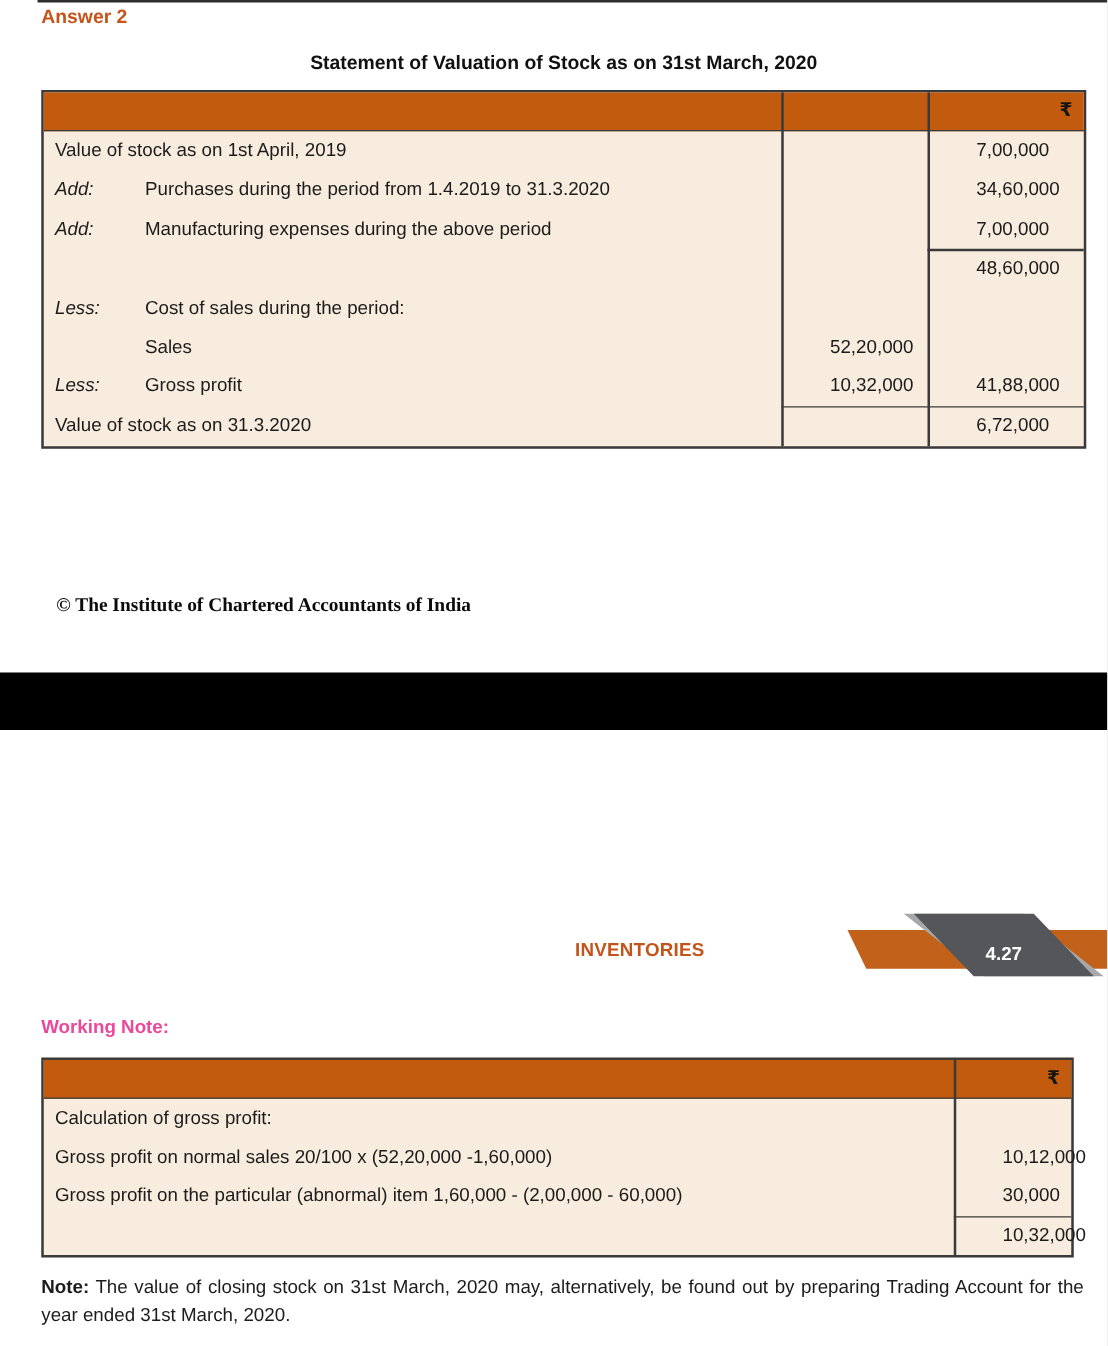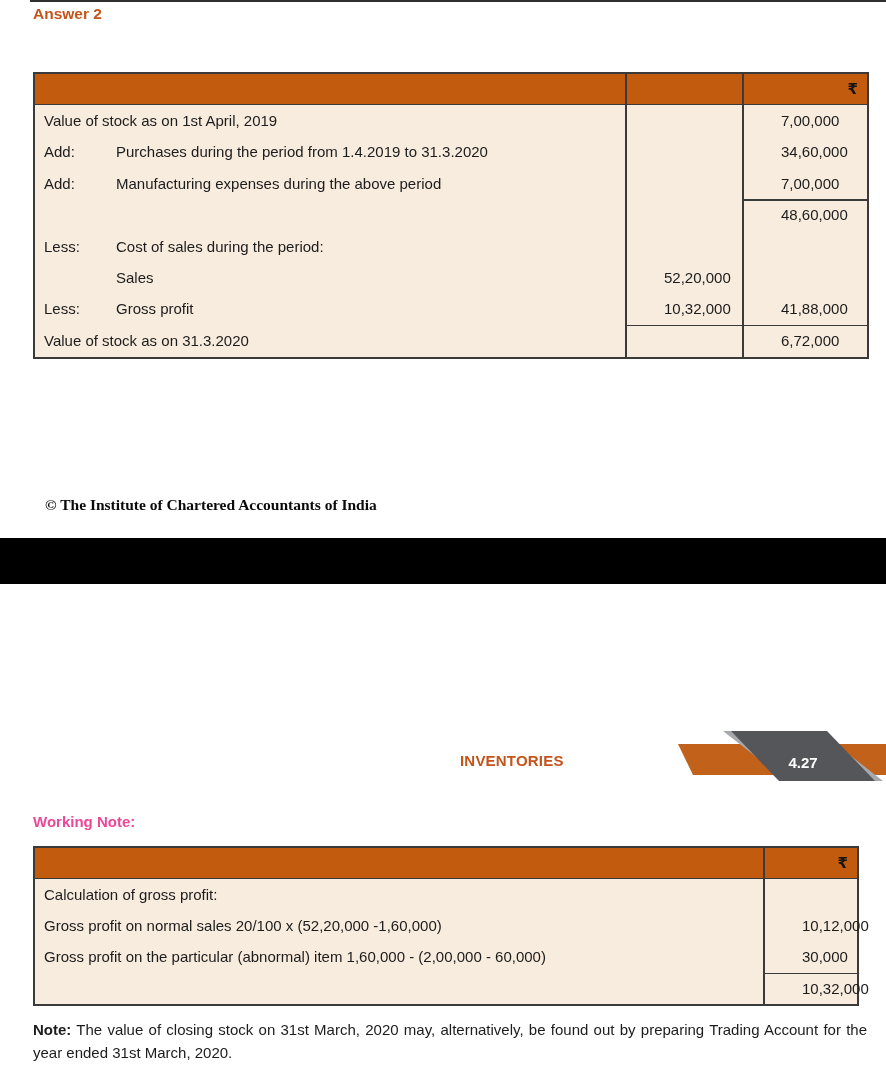--- a/index.html
+++ b/index.html
@@ -11,41 +11,41 @@
 
   
   .acct-table{position:absolute;background:#F8ECDE;border:2px solid #3a3a3a;box-sizing:border-box;}
   .thead{position:relative;height:30px;border-bottom:1.8px solid #3a3a3a;}
   .rupee{position:absolute;right:9px;top:0;line-height:30px;font-weight:bold;color:#151515;font-size:15px;}
   .tbody{position:relative;}
   .vline{position:absolute;top:0;bottom:0;width:1.6px;background:#3a3a3a;}
   .hseg{position:absolute;height:1.6px;background:#3a3a3a;}
   .trow{position:relative;white-space:nowrap;}
   .c1{padding-left:9px;overflow:hidden;}
-  .lbl{display:inline-block;width:72px;}
+  .lbl{display:inline-block;width:72px;font-style:italic;}
   .cm,.cv{position:absolute;top:0;text-align:left;padding-left:39px;}
 
   
   #t1{left:33px;top:72px;width:836px;height:287px;}
   #t1 .trow{height:31.4px;line-height:31.4px;}
   #t1 .vl1{left:590px;} #t1 .vl2{left:707px;}
   #t1 .cm{left:590px;width:109px;}
   #t1 .cv{left:707px;width:116px;}
   #t1 .seg-a{top:94.2px;left:707px;right:0;}
   #t1 .seg-b{top:219.8px;left:590px;right:0;}
 
   
   #t2{left:33px;top:846px;width:826px;height:160px;}
   #t2 .trow{height:31.2px;line-height:31.2px;}
   #t2 .vl1{left:728px;}
   #t2 .cv{left:728px;width:86px;}
   #t2 .seg-a{top:93.6px;left:728px;right:0;}
 
   .copyright{position:absolute;left:45px;top:476px;font-family:"Liberation Serif","DejaVu Serif",serif;
-             font-weight:bold;font-size:15.5px;color:#0b0b0b;margin-top:20px;}
+             font-weight:bold;font-size:15.5px;color:#0b0b0b;}
   .black-bar{position:absolute;left:0;top:538px;width:886px;height:46px;background:#000;}
 
   .inv-label{position:absolute;left:460px;top:752px;width:196px;text-align:left;
              font-weight:bold;font-size:15px;letter-spacing:.2px;}
   .ribbon-svg{position:absolute;left:660px;top:725px;}
   .ribbon-num{font-weight:bold;font-size:15px;}
 
   .wn-heading{position:absolute;left:33px;top:813px;font-weight:bold;font-size:15px;color:#ec4899;}
 
   .note-para{position:absolute;left:33px;top:1019px;width:834px;text-align:justify;
@@ -54,20 +54,21 @@
 </style>
 </head>
 <body>
 
 <div class="page">
 
   <div class="top-rule"></div>
 
   <div class="answer-heading" style="color: rgb(196, 84, 26);">Answer 2</div>
 
+  <div class="stmt-title">Statement of Valuation of Stock as on 31st March, 2020</div>
 
   <div class="acct-table" id="t1" style="background: rgb(248, 236, 222);">
     <div class="thead" id="t1-head" style="background: rgb(194, 91, 13);">
       <span class="rupee">₹</span>
     </div>
     <div class="tbody" id="t1-body">
       <div class="hseg seg-a"></div>
       <div class="hseg seg-b"></div>
     <div class="trow">
           <div class="c1"><span class="desc">Value of stock as on 1st April, 2019</span></div>

